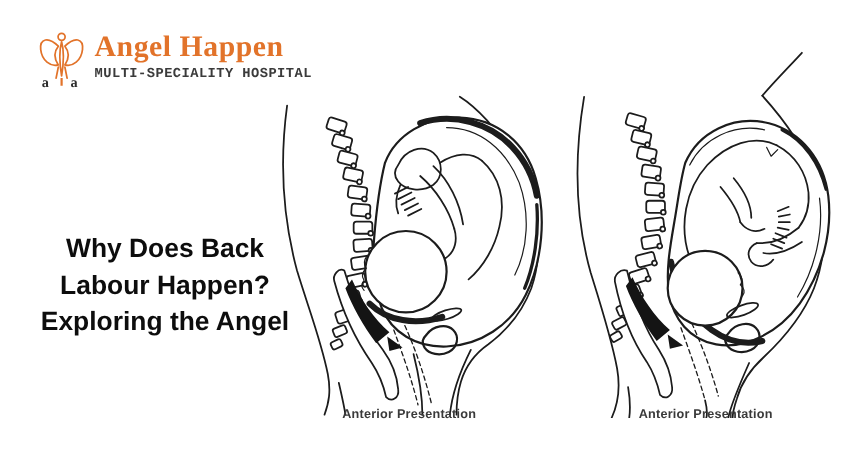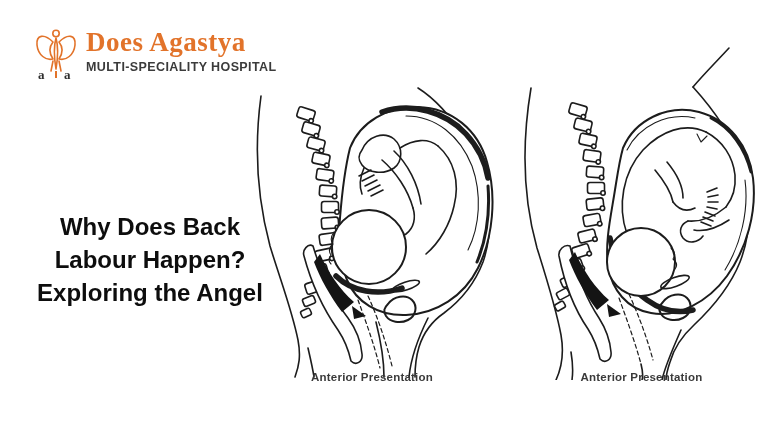--- a/index.html
+++ b/index.html
@@ -4,21 +4,21 @@
 <style>
   html,body{margin:0;padding:0;background:#fff;}
   .slide{position:relative;width:768px;height:432px;background:#ffffff;overflow:hidden;
          font-family:"Liberation Sans",sans-serif;}
   
   .logo{position:absolute;left:34px;top:27px;display:flex;align-items:flex-start;gap:8px;}
   .logo-icon{width:44px;height:54px;flex:0 0 auto;}
   .logo-text{display:flex;flex-direction:column;}
   .logo-name{font-family:"Liberation Serif",serif;font-weight:bold;font-size:27px;line-height:30px;
              color:#e2732a;letter-spacing:0.5px;}
-  .logo-tagline{font-family:Liberation Sans, sans-serif;font-weight:bold;font-size:12.5px;
+  .logo-tagline{font-family:Liberation Mono, monospace;font-weight:bold;font-size:12.5px;
                 line-height:15px;color:#3b3b3b;letter-spacing:0.4px;margin-top:3px;}
   
   .title{position:absolute;left:4px;top:210px;width:292px;text-align:center;
          font-weight:bold;font-size:24px;line-height:33px;color:#0d0d0d;}
   .title span{display:block;}
   
   .diagram{position:absolute;}
   .diagram path,.diagram rect,.diagram circle,.diagram ellipse,.diagram line{
     fill:none;stroke:#1c1c1c;stroke-width:1.6;stroke-linecap:round;stroke-linejoin:round;}
   .diagram .fw{fill:#ffffff;}
@@ -47,21 +47,21 @@
         <path d="M25,15 C34,6 42,8 41,18 C40,28 32,34 25,32 C29,26 29,20 25,15 Z"></path>
         <path d="M19,34 L17,44 M25,34 L27,44"></path>
       </g>
       <g fill="#2e2e2e" font-family="Liberation Serif,serif" font-weight="bold" font-size="13">
         <text x="4" y="52">a</text>
         <text x="30" y="52">a</text>
       </g>
       <path d="M22,44 L22,51" stroke="#e2732a" stroke-width="2" fill="none"></path>
     </svg>
     <div class="logo-text">
-      <div class="logo-name">Does Agastya</div>
+      <div class="logo-name">Angel Happen</div>
       <div class="logo-tagline">MULTI-SPECIALITY HOSPITAL</div>
     </div>
   </div>
 
   <h1 class="title" style="margin:0;">
     <span>Why Does Back</span>
     <span>Labour Happen?</span>
     <span>Exploring the Angel</span>
   </h1>
 

